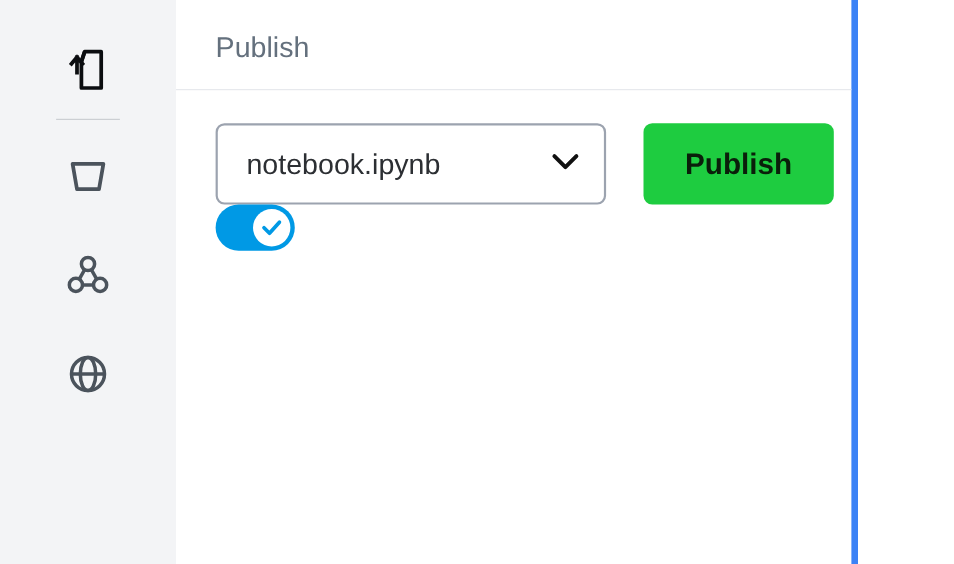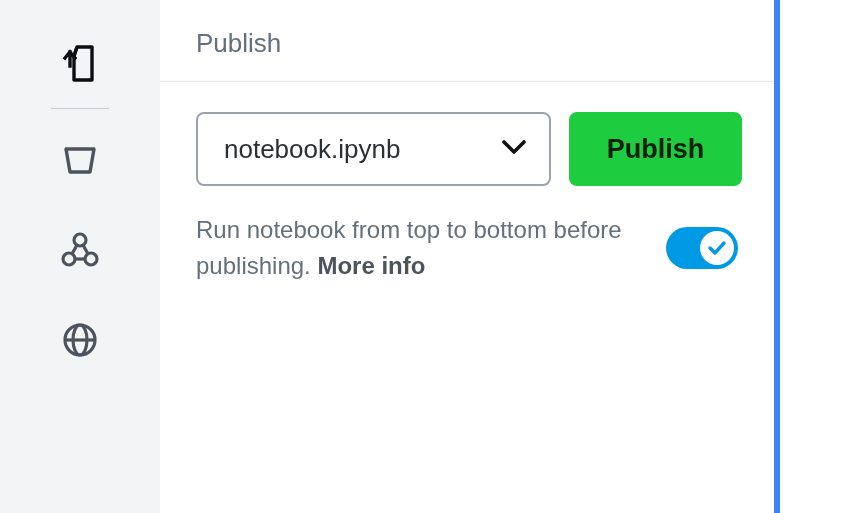--- a/index.html
+++ b/index.html
@@ -54,22 +54,21 @@
       padding: 30px 36px;
     }
     .status {
       font-size: 29px;
       font-weight: 700;
       color: #14171a;
       margin-bottom: 24px;
     }
     .row {
       display: flex;
-      gap: 18px;
-      margin-bottom: 26px;
+      gap: 34px;
       justify-content: space-between;
     }
     .dropdown {
       flex: 0 0 355px;
       height: 74px;
       border: 2px solid #9ca3af;
       border-radius: 8px;
       display: flex;
       align-items: center;
       justify-content: space-between;
@@ -180,23 +179,20 @@
         <span class="dropdown-label">notebook.ipynb</span>
         <span>
           <svg width="26" height="16" viewBox="0 0 26 16">
               <path d="M3 3 L13 13 L23 3" fill="none" stroke="#111" stroke-width="3.6" stroke-linecap="round" stroke-linejoin="round"></path>
             </svg>
         </span>
       </div>
       <button class="publish-btn">Publish</button>
     </div>
     <div class="option-row">
-      <div class="option-text">
-        <span>Run notebook from top to bottom before publishing. </span><span class="more-info">More info</span>
-      </div>
       <div class="toggle">
         <div class="toggle-knob">
           <svg width="22" height="22" viewBox="0 0 22 22">
               <path d="M4 11 L9 16 L18 6" fill="none" stroke="#0099e5" stroke-width="3.4" stroke-linecap="round" stroke-linejoin="round"></path>
             </svg>
         </div>
       </div>
     </div>
   </div>
 </div>

